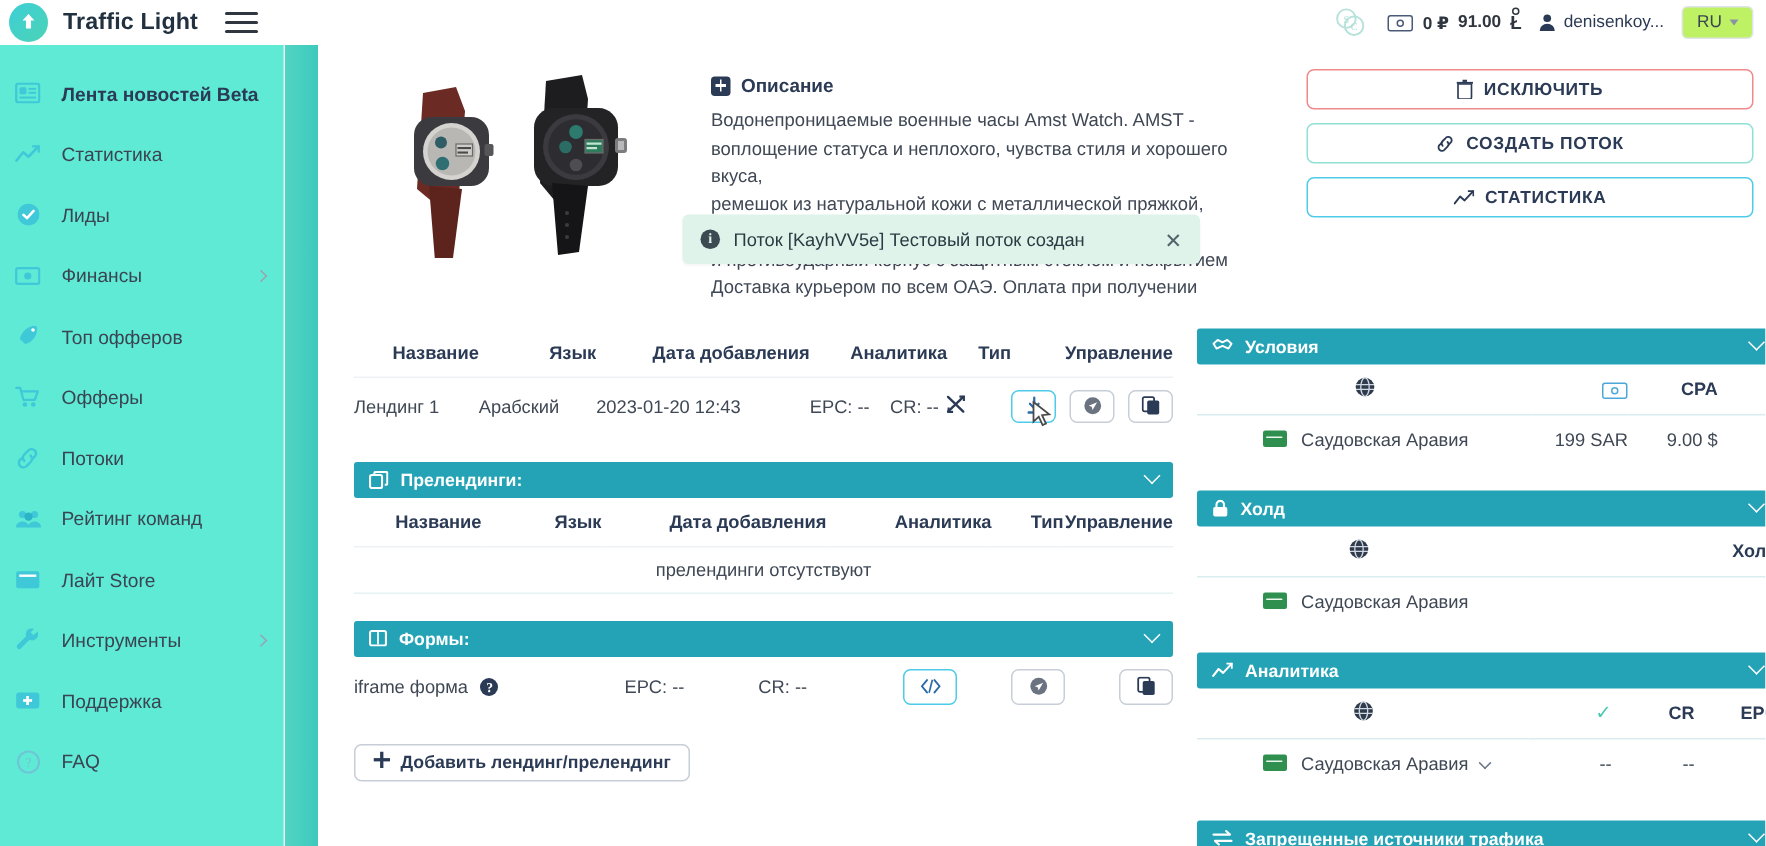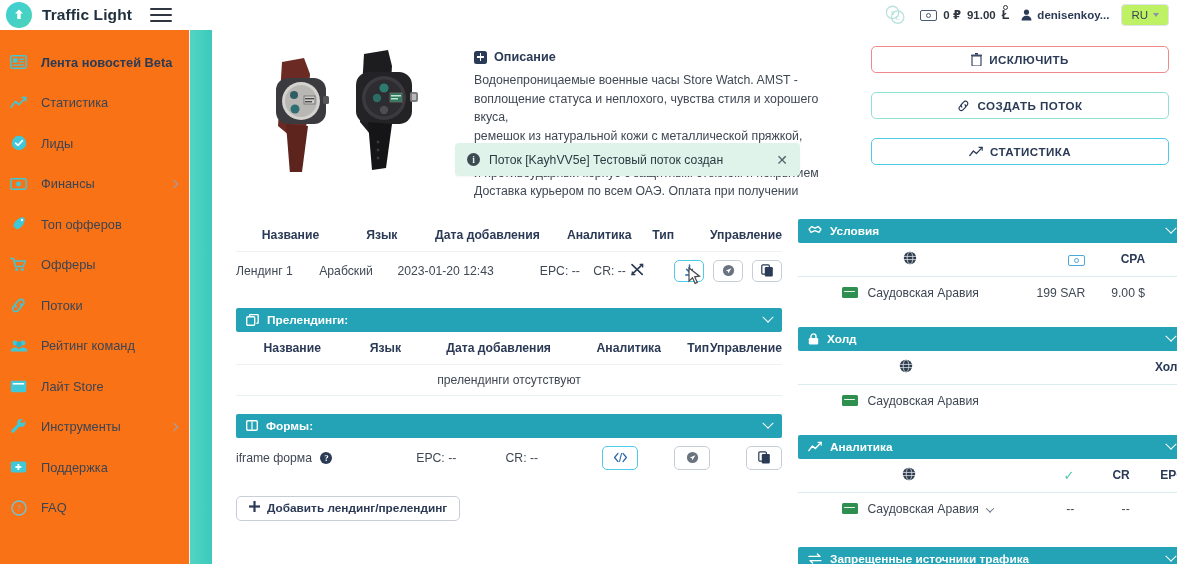--- a/index.html
+++ b/index.html
@@ -48,33 +48,33 @@
     display:inline-flex; align-items:center; justify-content:center;
     width: 17px; height: 11px; border: 1.3px solid #4a5b7a; border-radius: 2px;
     color:#4a5b7a;
   }
   .money-chip span { width: 5px; height: 5px; border:1.2px solid #4a5b7a; border-radius: 50%; }
   .lira { font-weight: 700; font-size: 12.5px; position: relative; }
   .lira::after{
     content:""; position:absolute; left:1px; top:-3px; width:3px;height:3px;
     border:1px solid #2f3640; border-radius:50%;
   }
-  .user { display:flex; align-items:center; gap:5px; font-weight: 700; font-size: 11.5px; color:#2b3a55; }
+  .user { display:flex; align-items:center; gap:5px; font-weight: 400; font-size: 11.5px; color:#2b3a55; }
   .user-ic { width: 11px; height: 12px; }
   .lang {
     display:flex; align-items:center; gap: 5px;
     border: 1px solid #dfe3ea; border-radius: 4px;
     padding: 4px 9px; font-size: 11.5px; color:#3b4453; background:#bef264;
   }
   .caret-sm { width: 0;height:0;border-left:3.5px solid transparent;border-right:3.5px solid transparent;border-top:4.5px solid #8a93a3; }
 
   
   .sidebar {
     position: absolute; top: 30px; left: 0; width: 190px; bottom: 0;
-    background: #f97316; border-right: 1px solid #eceff3;
+    background: #5eead4; border-right: 1px solid #eceff3;
     padding-top: 12px;
     z-index: 20;
   }
   .side-accent {
     position: absolute; top: 30px; left: 190px; width: 22px; bottom: 0;
     background: linear-gradient(90deg,#54d3c2 0%, #45cfc0 55%, #3ec9bd 100%);
     z-index: 21;
   }
   .nav-item {
     display: flex; align-items: center; gap: 13px;
@@ -111,21 +111,21 @@
   .desc-ic {
     width: 13px; height: 13px; background: #2b3a55; border-radius: 2.5px;
     position: relative; flex:none;
   }
   .desc-ic::before,.desc-ic::after{content:"";position:absolute;background:#fff;}
   .desc-ic::before{left:2.6px;top:5.7px;width:7.8px;height:1.6px;}
   .desc-ic::after{left:5.7px;top:2.6px;width:1.6px;height:7.8px;}
   .desc-body { font-size: 12.3px; line-height: 18.5px; color: #3f4854; max-width: 372px; }
   .desc-body p { margin: 0 0 0 0; }
 
-  .actions { width: 298px; flex: none; padding-top: 2px; display: flex; flex-direction: column; gap: 19px; }
+  .actions { width: 298px; flex: none; padding-top: 2px; display: flex; flex-direction: column; gap: 9px; }
   .btn-act {
     height: 27px; border-radius: 5px; background: #fff;
     display: flex; align-items: center; justify-content: center; gap: 7px;
     font-size: 11.6px; font-weight: 700; letter-spacing: .45px;
     cursor: pointer; color: #2b3a55;
   }
   .btn-exclude { border: 1.3px solid #f08a8a; }
   .btn-flow { border: 1.3px solid #8fe0d5; }
   .btn-stats { border: 1.3px solid #4ecbe8; }
   .btn-act .bi { display:flex;align-items:center; }
@@ -445,21 +445,21 @@
           </g>
         </svg>
       </div>
 
       <div class="desc">
         <div class="desc-title">
           <span class="desc-ic"></span>
           <span>Описание</span>
         </div>
         <div class="desc-body">
-          <p>Водонепроницаемые военные часы Store Watch. AMST -</p>
+          <p>Водонепроницаемые военные часы Amst Watch. AMST -</p>
           <p>воплощение статуса и неплохого, чувства стиля и хорошего вкуса,</p>
           <p>ремешок из натуральной кожи с металлической пряжкой, надежный</p>
           <p>и противоударный корпус с защитным стеклом и покрытием</p>
           <p>Доставка курьером по всем ОАЭ. Оплата при получении</p>
         </div>
       </div>
 
       <div class="actions">
         <div class="btn-act btn-exclude">
           <span class="bi">

